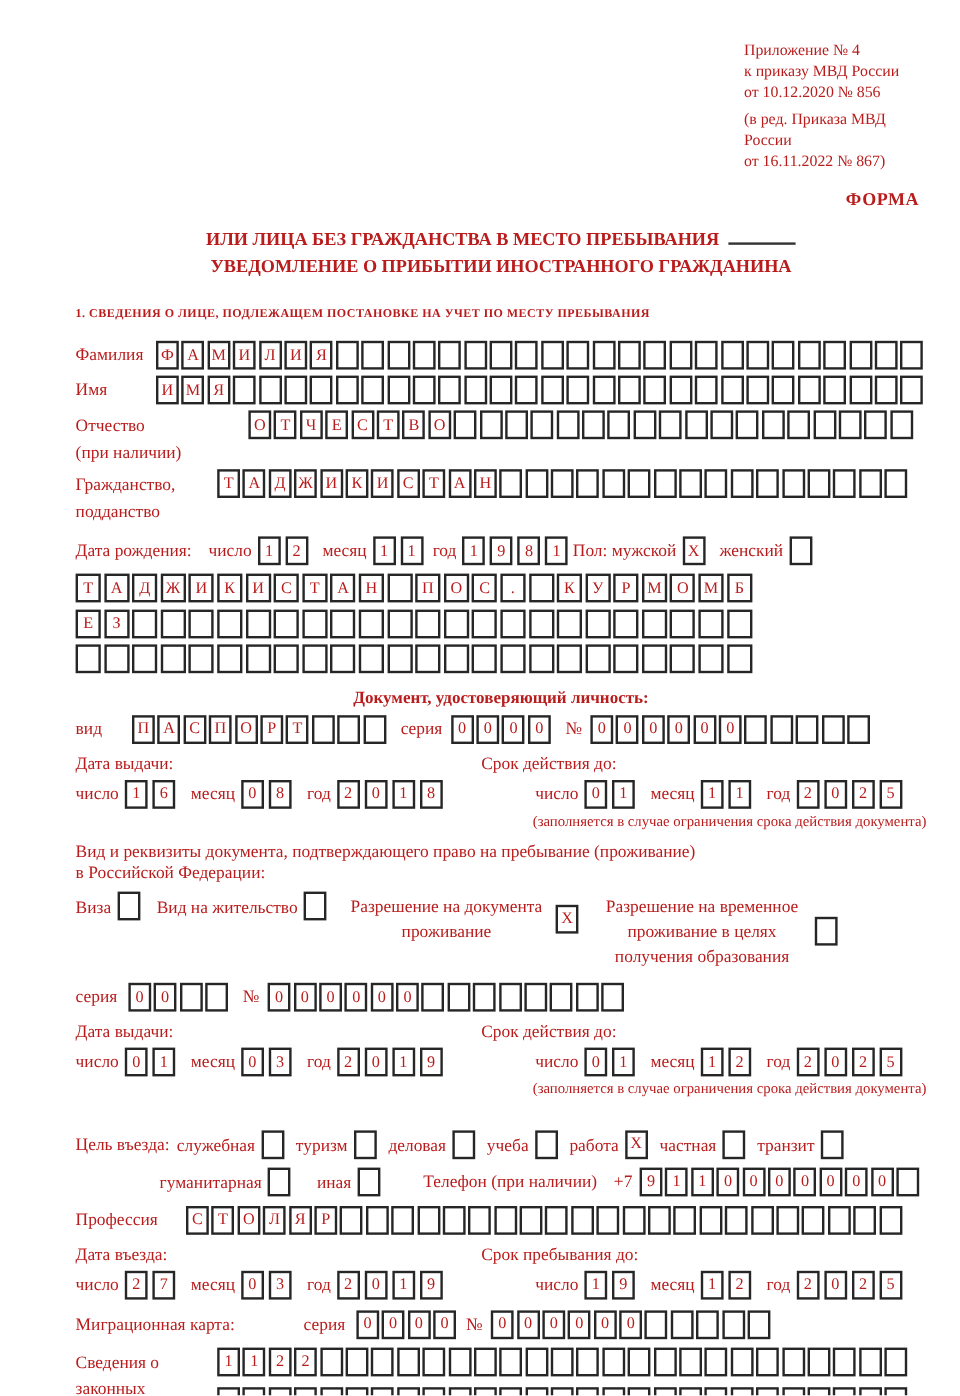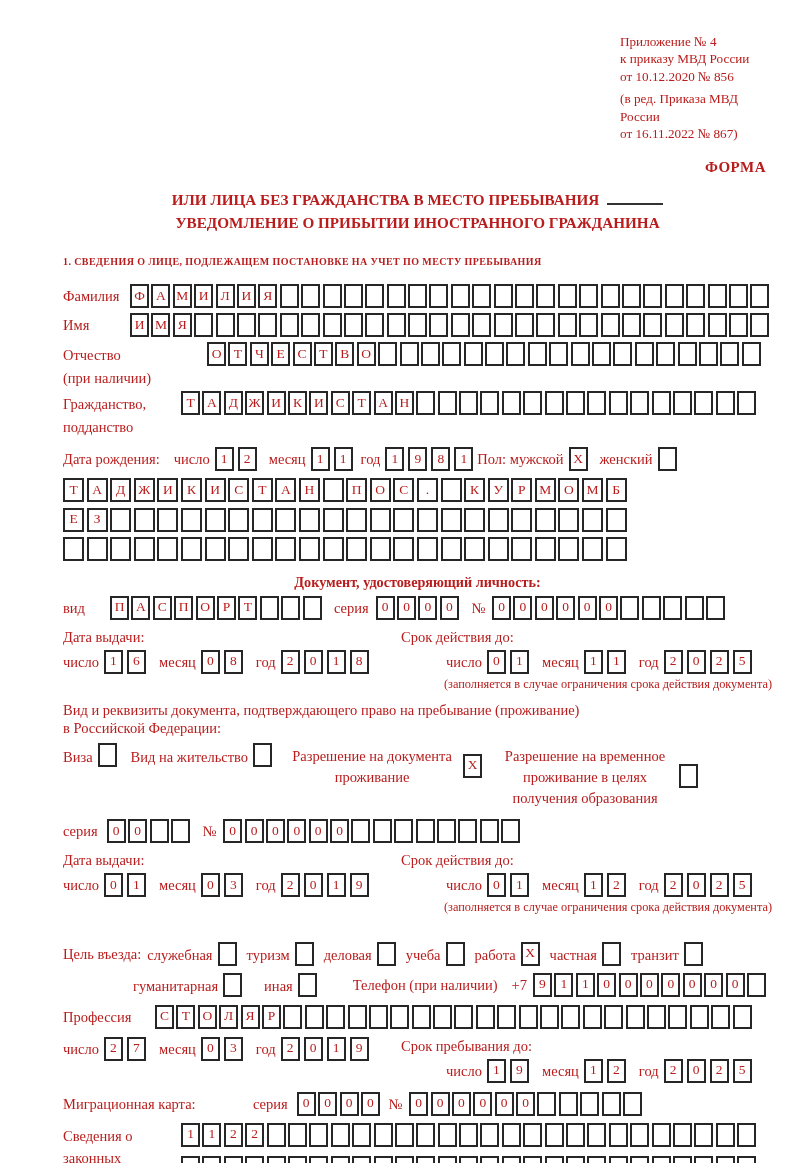--- a/index.html
+++ b/index.html
@@ -601,20 +601,21 @@
         <span class="cell"></span>
         <span class="cell"></span>
         <span class="cell"></span>
         <span class="cell"></span>
         <span class="cell"></span>
       </span>
   </div>
 
   <div class="datepair">
     <div class="dp-left">
+      <div class="dp-head">Дата въезда:</div>
       <div class="dgrp">
         <span class="dlbl">число</span>
         <span class="cells">
             <span class="cell">2</span>
             <span class="cell">7</span>
           </span>
         <span class="dlbl">месяц</span>
         <span class="cells">
             <span class="cell">0</span>
             <span class="cell">3</span>

